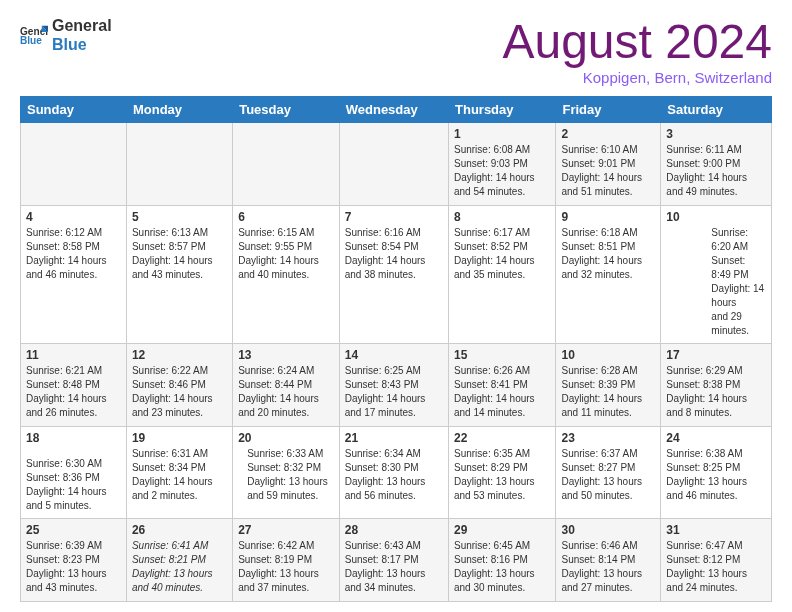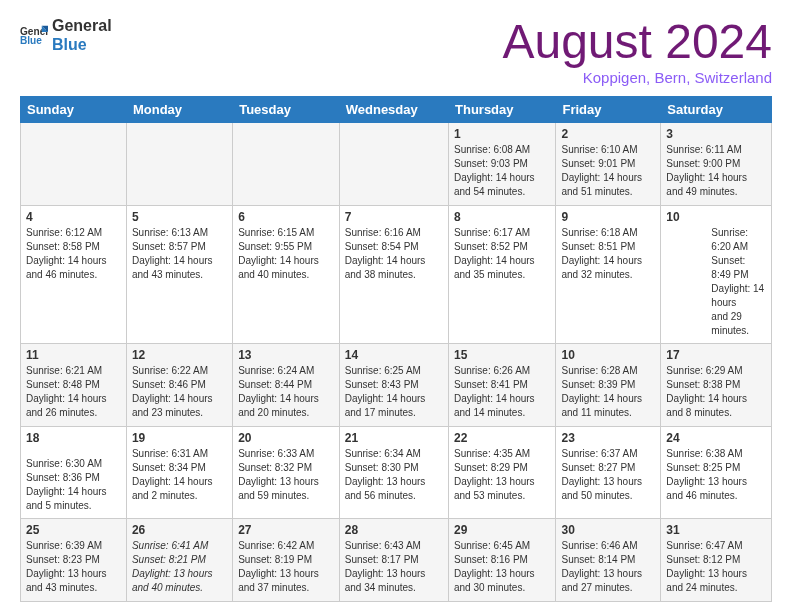--- a/index.html
+++ b/index.html
@@ -264,35 +264,35 @@
           </td>
           <td>
             <span class="day-number">19</span>
             <div class="day-info" style="white-space: pre-line;">Sunrise: 6:31 AM
 Sunset: 8:34 PM
 Daylight: 14 hours
 and 2 minutes.</div>
           </td>
           <td>
             <span class="day-number">20</span>
-            <div class="day-info" style="white-space: pre-line;">Sunrise: 6:33 AM
+            <div class="day-info" style="white-space: pre-line; margin-left: 9px;">Sunrise: 6:33 AM
 Sunset: 8:32 PM
 Daylight: 13 hours
 and 59 minutes.</div>
           </td>
           <td>
             <span class="day-number">21</span>
             <div class="day-info" style="white-space: pre-line;">Sunrise: 6:34 AM
 Sunset: 8:30 PM
 Daylight: 13 hours
 and 56 minutes.</div>
           </td>
           <td>
             <span class="day-number">22</span>
-            <div class="day-info" style="white-space: pre-line;">Sunrise: 4:35 AM
+            <div class="day-info" style="white-space: pre-line;">Sunrise: 6:35 AM
 Sunset: 8:29 PM
 Daylight: 13 hours
 and 53 minutes.</div>
           </td>
           <td>
             <span class="day-number">23</span>
             <div class="day-info" style="white-space: pre-line;">Sunrise: 6:37 AM
 Sunset: 8:27 PM
 Daylight: 13 hours
 and 50 minutes.</div>

